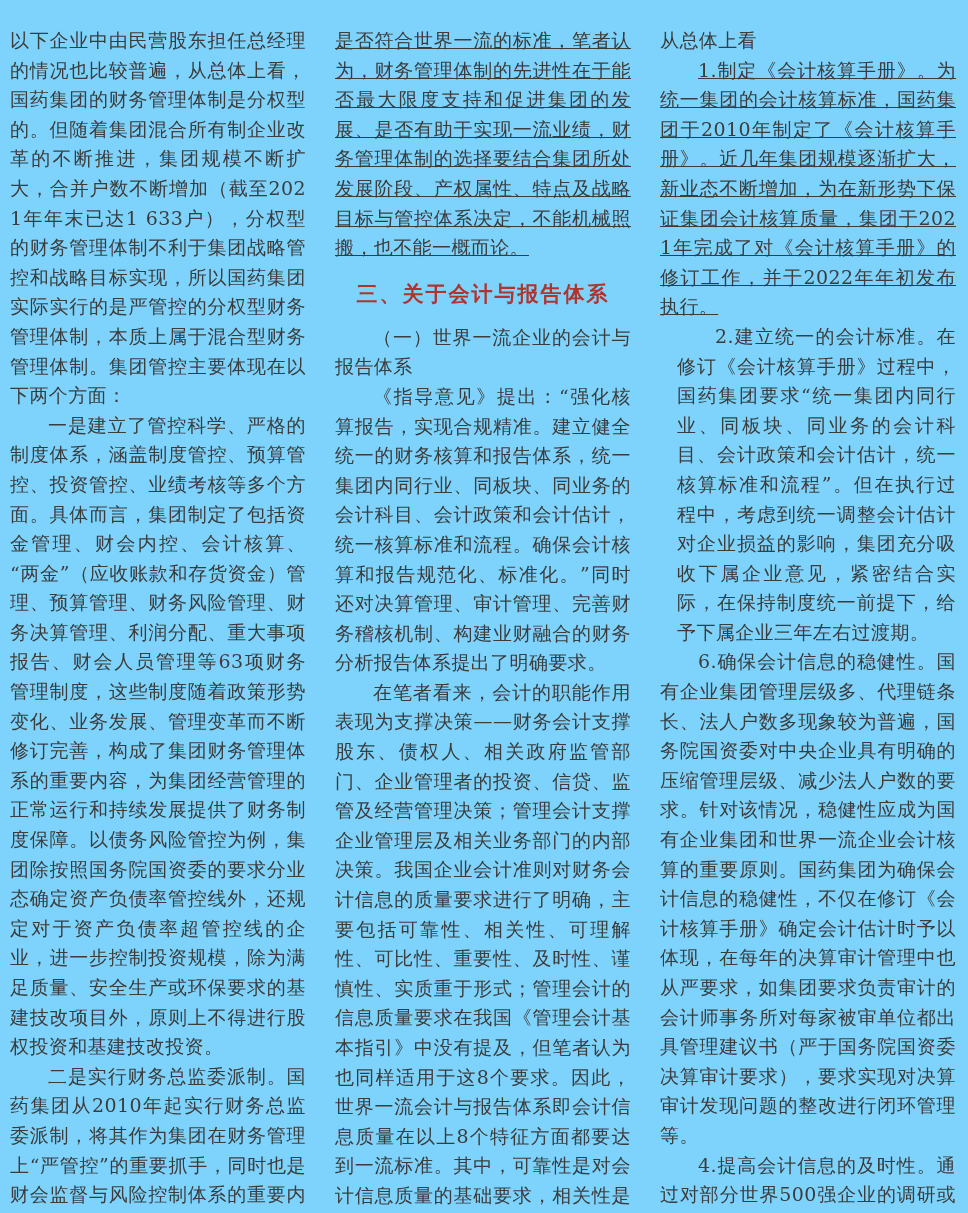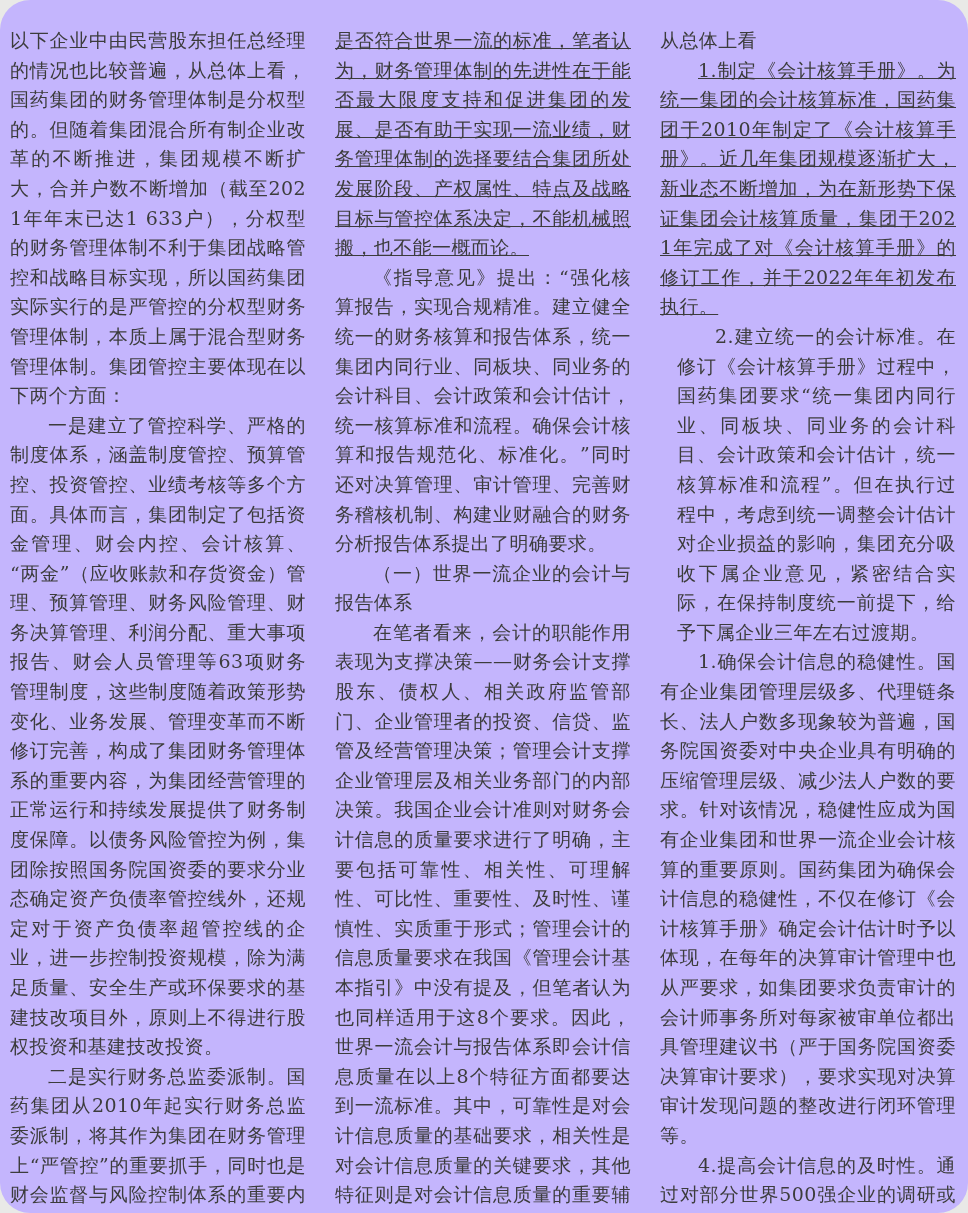--- a/index.html
+++ b/index.html
@@ -48,34 +48,35 @@
     font-size: 21px;
     line-height: 28px;
     letter-spacing: 2px;
     text-align: center;
     color: #b0342e;
   }
 </style>
 </head>
 <body>
 
-<div class="page" style="background: #c4b5fd; border-radius: 30px;">
+<div class="page" style="background: #7dd3fc;">
   <div class="columns">
     <div class="col">
         <p class="para" style="color: rgb(60, 60, 60);">以下企业中由民营股东担任总经理的情况也比较普遍，从总体上看，国药集团的财务管理体制是分权型的。但随着集团混合所有制企业改革的不断推进，集团规模不断扩大，合并户数不断增加（截至2021年年末已达1 633户），分权型的财务管理体制不利于集团战略管控和战略目标实现，所以国药集团实际实行的是严管控的分权型财务管理体制，本质上属于混合型财务管理体制。集团管控主要体现在以下两个方面：</p>
         <p class="para indent" style="color: rgb(60, 60, 60);">一是建立了管控科学、严格的制度体系，涵盖制度管控、预算管控、投资管控、业绩考核等多个方面。具体而言，集团制定了包括资金管理、财会内控、会计核算、“两金”（应收账款和存货资金）管理、预算管理、财务风险管理、财务决算管理、利润分配、重大事项报告、财会人员管理等63项财务管理制度，这些制度随着政策形势变化、业务发展、管理变革而不断修订完善，构成了集团财务管理体系的重要内容，为集团经营管理的正常运行和持续发展提供了财务制度保障。以债务风险管控为例，集团除按照国务院国资委的要求分业态确定资产负债率管控线外，还规定对于资产负债率超管控线的企业，进一步控制投资规模，除为满足质量、安全生产或环保要求的基建技改项目外，原则上不得进行股权投资和基建技改投资。</p>
         <p class="para indent" style="color: rgb(60, 60, 60);">二是实行财务总监委派制。国药集团从2010年起实行财务总监委派制，将其作为集团在财务管理上“严管控”的重要抓手，同时也是财会监督与风险控制体系的重要内容。</p>
       </div>
     <div class="col">
         <p class="para" style="color: rgb(60, 60, 60); text-decoration: underline;">是否符合世界一流的标准，笔者认为，财务管理体制的先进性在于能否最大限度支持和促进集团的发展、是否有助于实现一流业绩，财务管理体制的选择要结合集团所处发展阶段、产权属性、特点及战略目标与管控体系决定，不能机械照搬，也不能一概而论。</p>
+        <h3 class="section-heading" style="color: rgb(176, 52, 46);">三、关于会计与报告体系</h3>
+        <p class="para indent" style="color: rgb(60, 60, 60);">（一）世界一流企业的会计与报告体系</p>
         <p class="para indent" style="color: rgb(60, 60, 60);">《指导意见》提出：“强化核算报告，实现合规精准。建立健全统一的财务核算和报告体系，统一集团内同行业、同板块、同业务的会计科目、会计政策和会计估计，统一核算标准和流程。确保会计核算和报告规范化、标准化。”同时还对决算管理、审计管理、完善财务稽核机制、构建业财融合的财务分析报告体系提出了明确要求。</p>
-        <p class="para indent" style="color: rgb(60, 60, 60);">（一）世界一流企业的会计与报告体系</p>
         <p class="para indent" style="color: rgb(60, 60, 60);">在笔者看来，会计的职能作用表现为支撑决策——财务会计支撑股东、债权人、相关政府监管部门、企业管理者的投资、信贷、监管及经营管理决策；管理会计支撑企业管理层及相关业务部门的内部决策。我国企业会计准则对财务会计信息的质量要求进行了明确，主要包括可靠性、相关性、可理解性、可比性、重要性、及时性、谨慎性、实质重于形式；管理会计的信息质量要求在我国《管理会计基本指引》中没有提及，但笔者认为也同样适用于这8个要求。因此，世界一流会计与报告体系即会计信息质量在以上8个特征方面都要达到一流标准。其中，可靠性是对会计信息质量的基础要求，相关性是对会计信息质量的关键要求，其他特征则是对会计信息质量的重要辅助性要求。</p>
       </div>
     <div class="col">
         <p class="para" style="color: rgb(60, 60, 60);">从总体上看</p>
         <p class="para indent" style="color: rgb(60, 60, 60); text-decoration: underline;">1.制定《会计核算手册》。为统一集团的会计核算标准，国药集团于2010年制定了《会计核算手册》。近几年集团规模逐渐扩大，新业态不断增加，为在新形势下保证集团会计核算质量，集团于2021年完成了对《会计核算手册》的修订工作，并于2022年年初发布执行。</p>
         <p class="para indent" style="color: rgb(60, 60, 60); margin-left: 17px;">2.建立统一的会计标准。在修订《会计核算手册》过程中，国药集团要求“统一集团内同行业、同板块、同业务的会计科目、会计政策和会计估计，统一核算标准和流程”。但在执行过程中，考虑到统一调整会计估计对企业损益的影响，集团充分吸收下属企业意见，紧密结合实际，在保持制度统一前提下，给予下属企业三年左右过渡期。</p>
-        <p class="para indent" style="color: rgb(60, 60, 60);">1.确保会计信息的稳健性。国有企业集团管理层级多、代理链条长、法人户数多现象较为普遍，国务院国资委对中央企业具有明确的压缩管理层级、减少法人户数的要求。针对该情况，稳健性应成为国有企业集团和世界一流企业会计核算的重要原则。国药集团为确保会计信息的稳健性，不仅在修订《会计核算手册》确定会计估计时予以体现，在每年的决算审计管理中也从严要求，如集团要求负责审计的会计师事务所对每家被审单位都出具管理建议书（严于国务院国资委决算审计要求），要求实现对决算审计发现问题的整改进行闭环管理等。</p>
+        <p class="para indent" style="color: rgb(60, 60, 60);">6.确保会计信息的稳健性。国有企业集团管理层级多、代理链条长、法人户数多现象较为普遍，国务院国资委对中央企业具有明确的压缩管理层级、减少法人户数的要求。针对该情况，稳健性应成为国有企业集团和世界一流企业会计核算的重要原则。国药集团为确保会计信息的稳健性，不仅在修订《会计核算手册》确定会计估计时予以体现，在每年的决算审计管理中也从严要求，如集团要求负责审计的会计师事务所对每家被审单位都出具管理建议书（严于国务院国资委决算审计要求），要求实现对决算审计发现问题的整改进行闭环管理等。</p>
         <p class="para indent" style="color: rgb(60, 60, 60);">4.提高会计信息的及时性。通过对部分世界500强企业的调研或访谈，笔者发现世界一流企业的财务管理体系应包括共享财务（财务会计）、业务财务（管理会计）及专业性财务。共享财务主要负责解决财务会计信息问</p>
       </div>
   </div>
 </div>
 
 </body></html>

